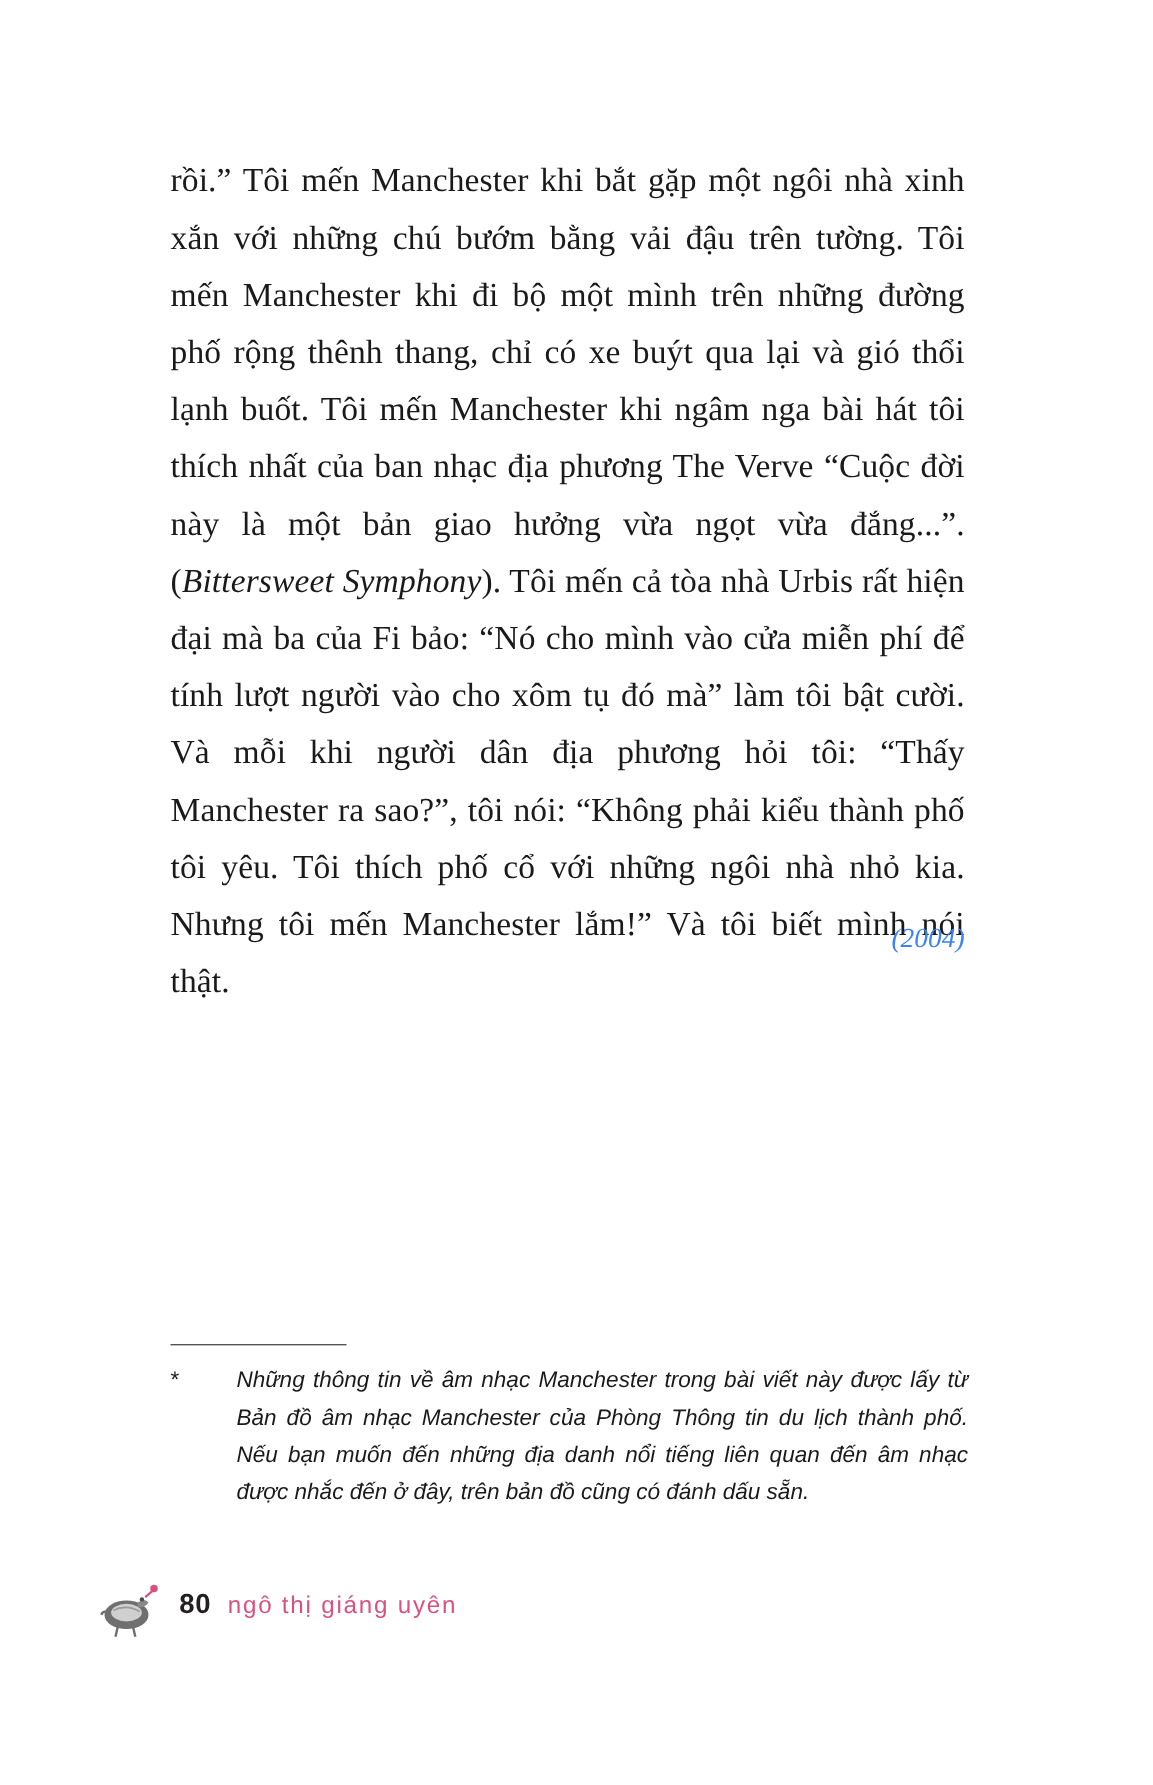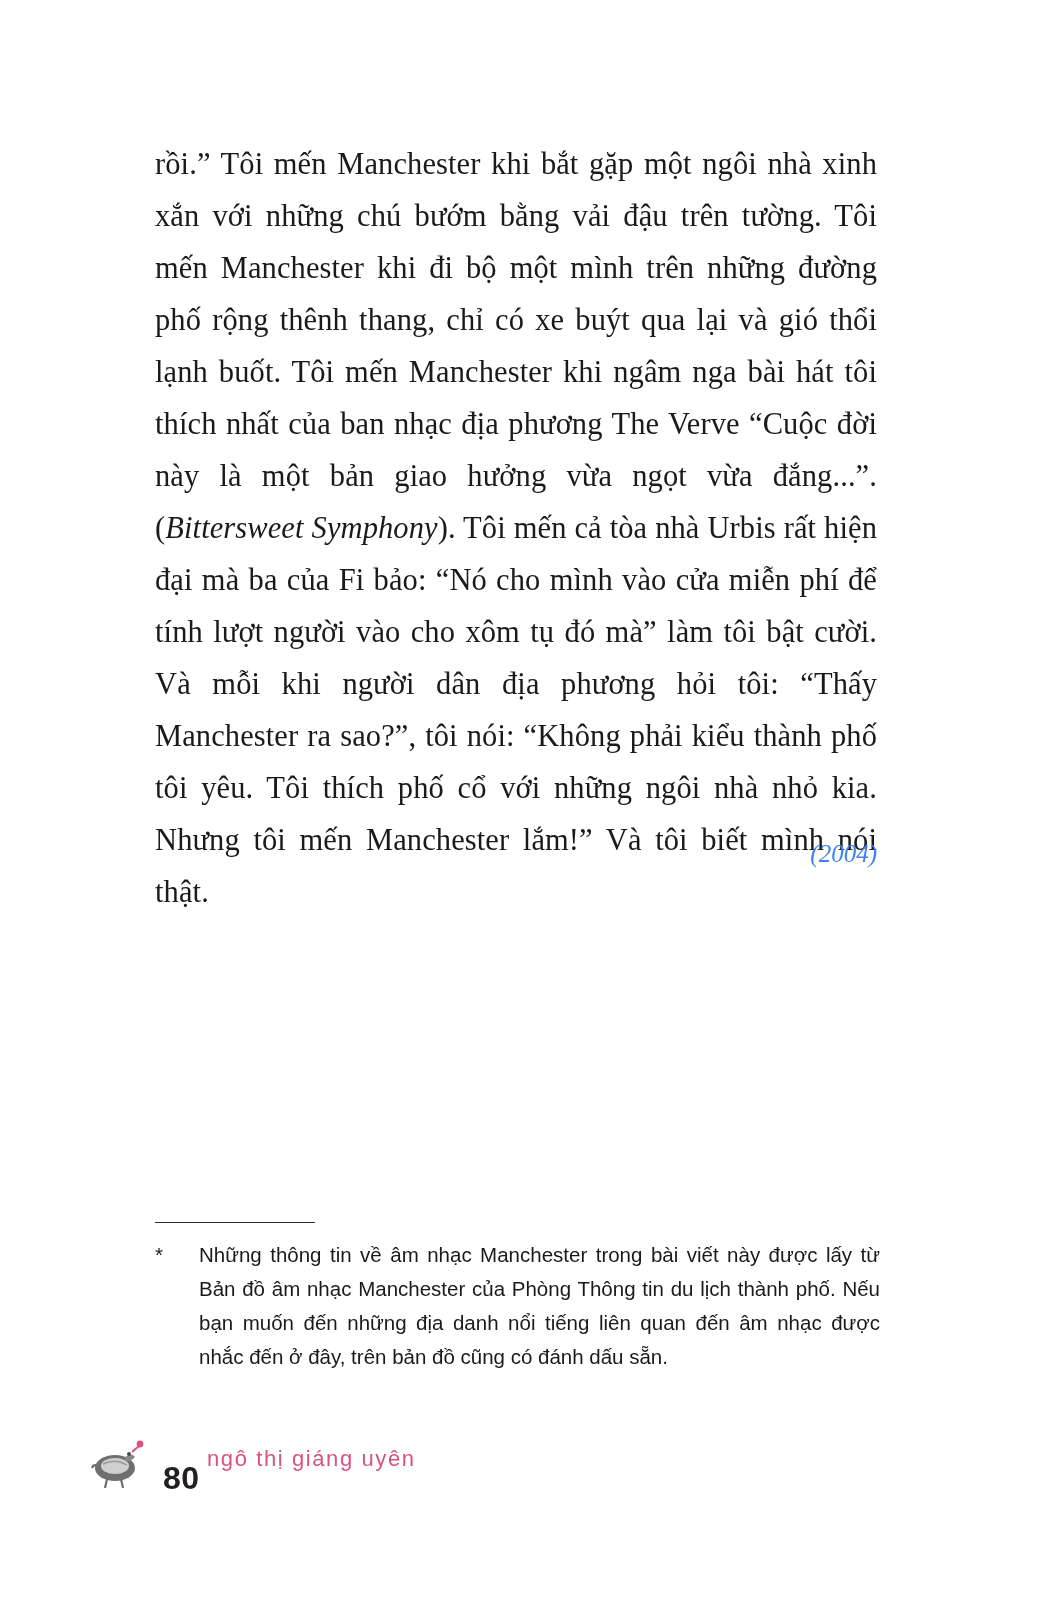--- a/index.html
+++ b/index.html
@@ -64,44 +64,45 @@
   .footnote-marker {
     position: absolute;
     left: 0;
     top: 0;
     width: 40px;
     font-family: "Liberation Sans", sans-serif;
     font-size: 20.5px;
     color: #1a1a1a;
   }
   .footnote-body {
-    margin-left: 44px;
+    margin-left: 60px;
     text-align: justify;
+    font-style: italic;
   }
   .footer {
     position: absolute;
     left: 85px;
     top: 1432px;
     width: 500px;
     height: 60px;
   }
   .footer-ornament {
     position: absolute;
     left: 0;
     top: 0;
     width: 62px;
     height: 58px;
   }
   .folio {
     position: absolute;
     left: 78px;
-    top: 28px;
+    top: 12px;
     font-family: "Liberation Sans", sans-serif;
     font-weight: bold;
-    font-size: 32px;
+    font-size: 25px;
     color: #231f20;
     letter-spacing: 0.5px;
   }
   .author {
     position: absolute;
     left: 122px;
     top: 14px;
     font-family: "Liberation Sans", sans-serif;
     font-size: 22px;
     color: #d9527e;

